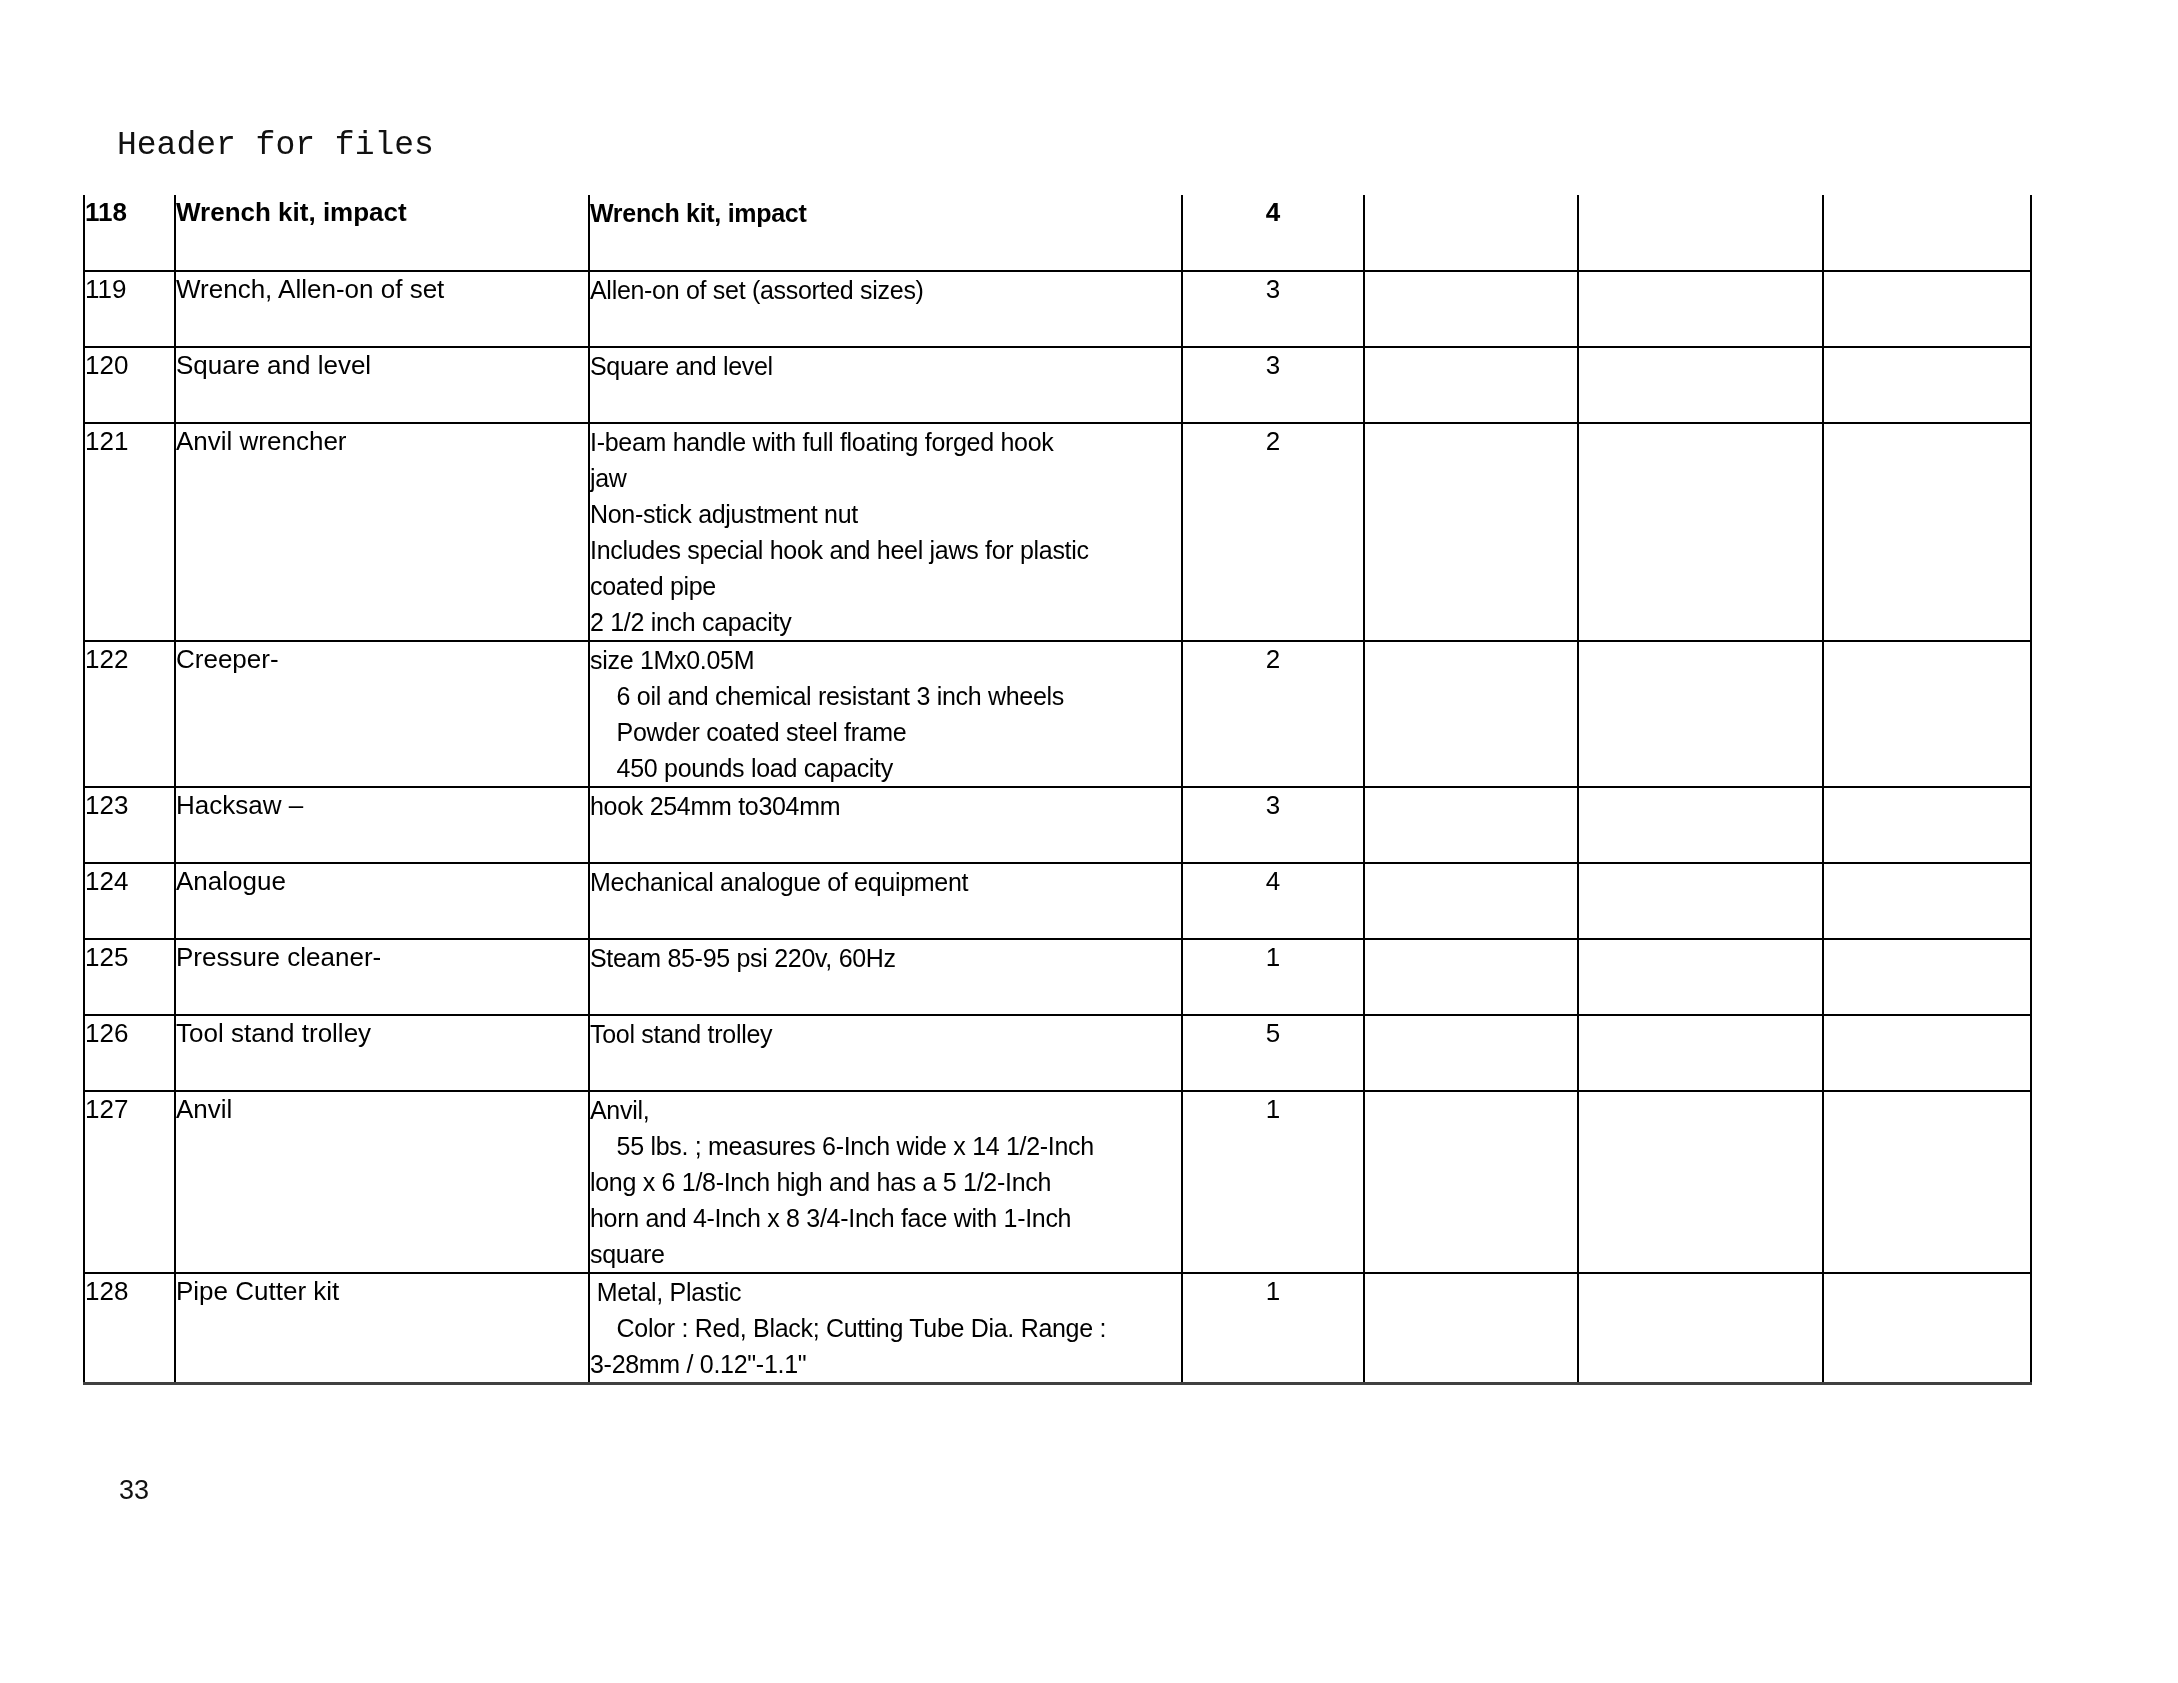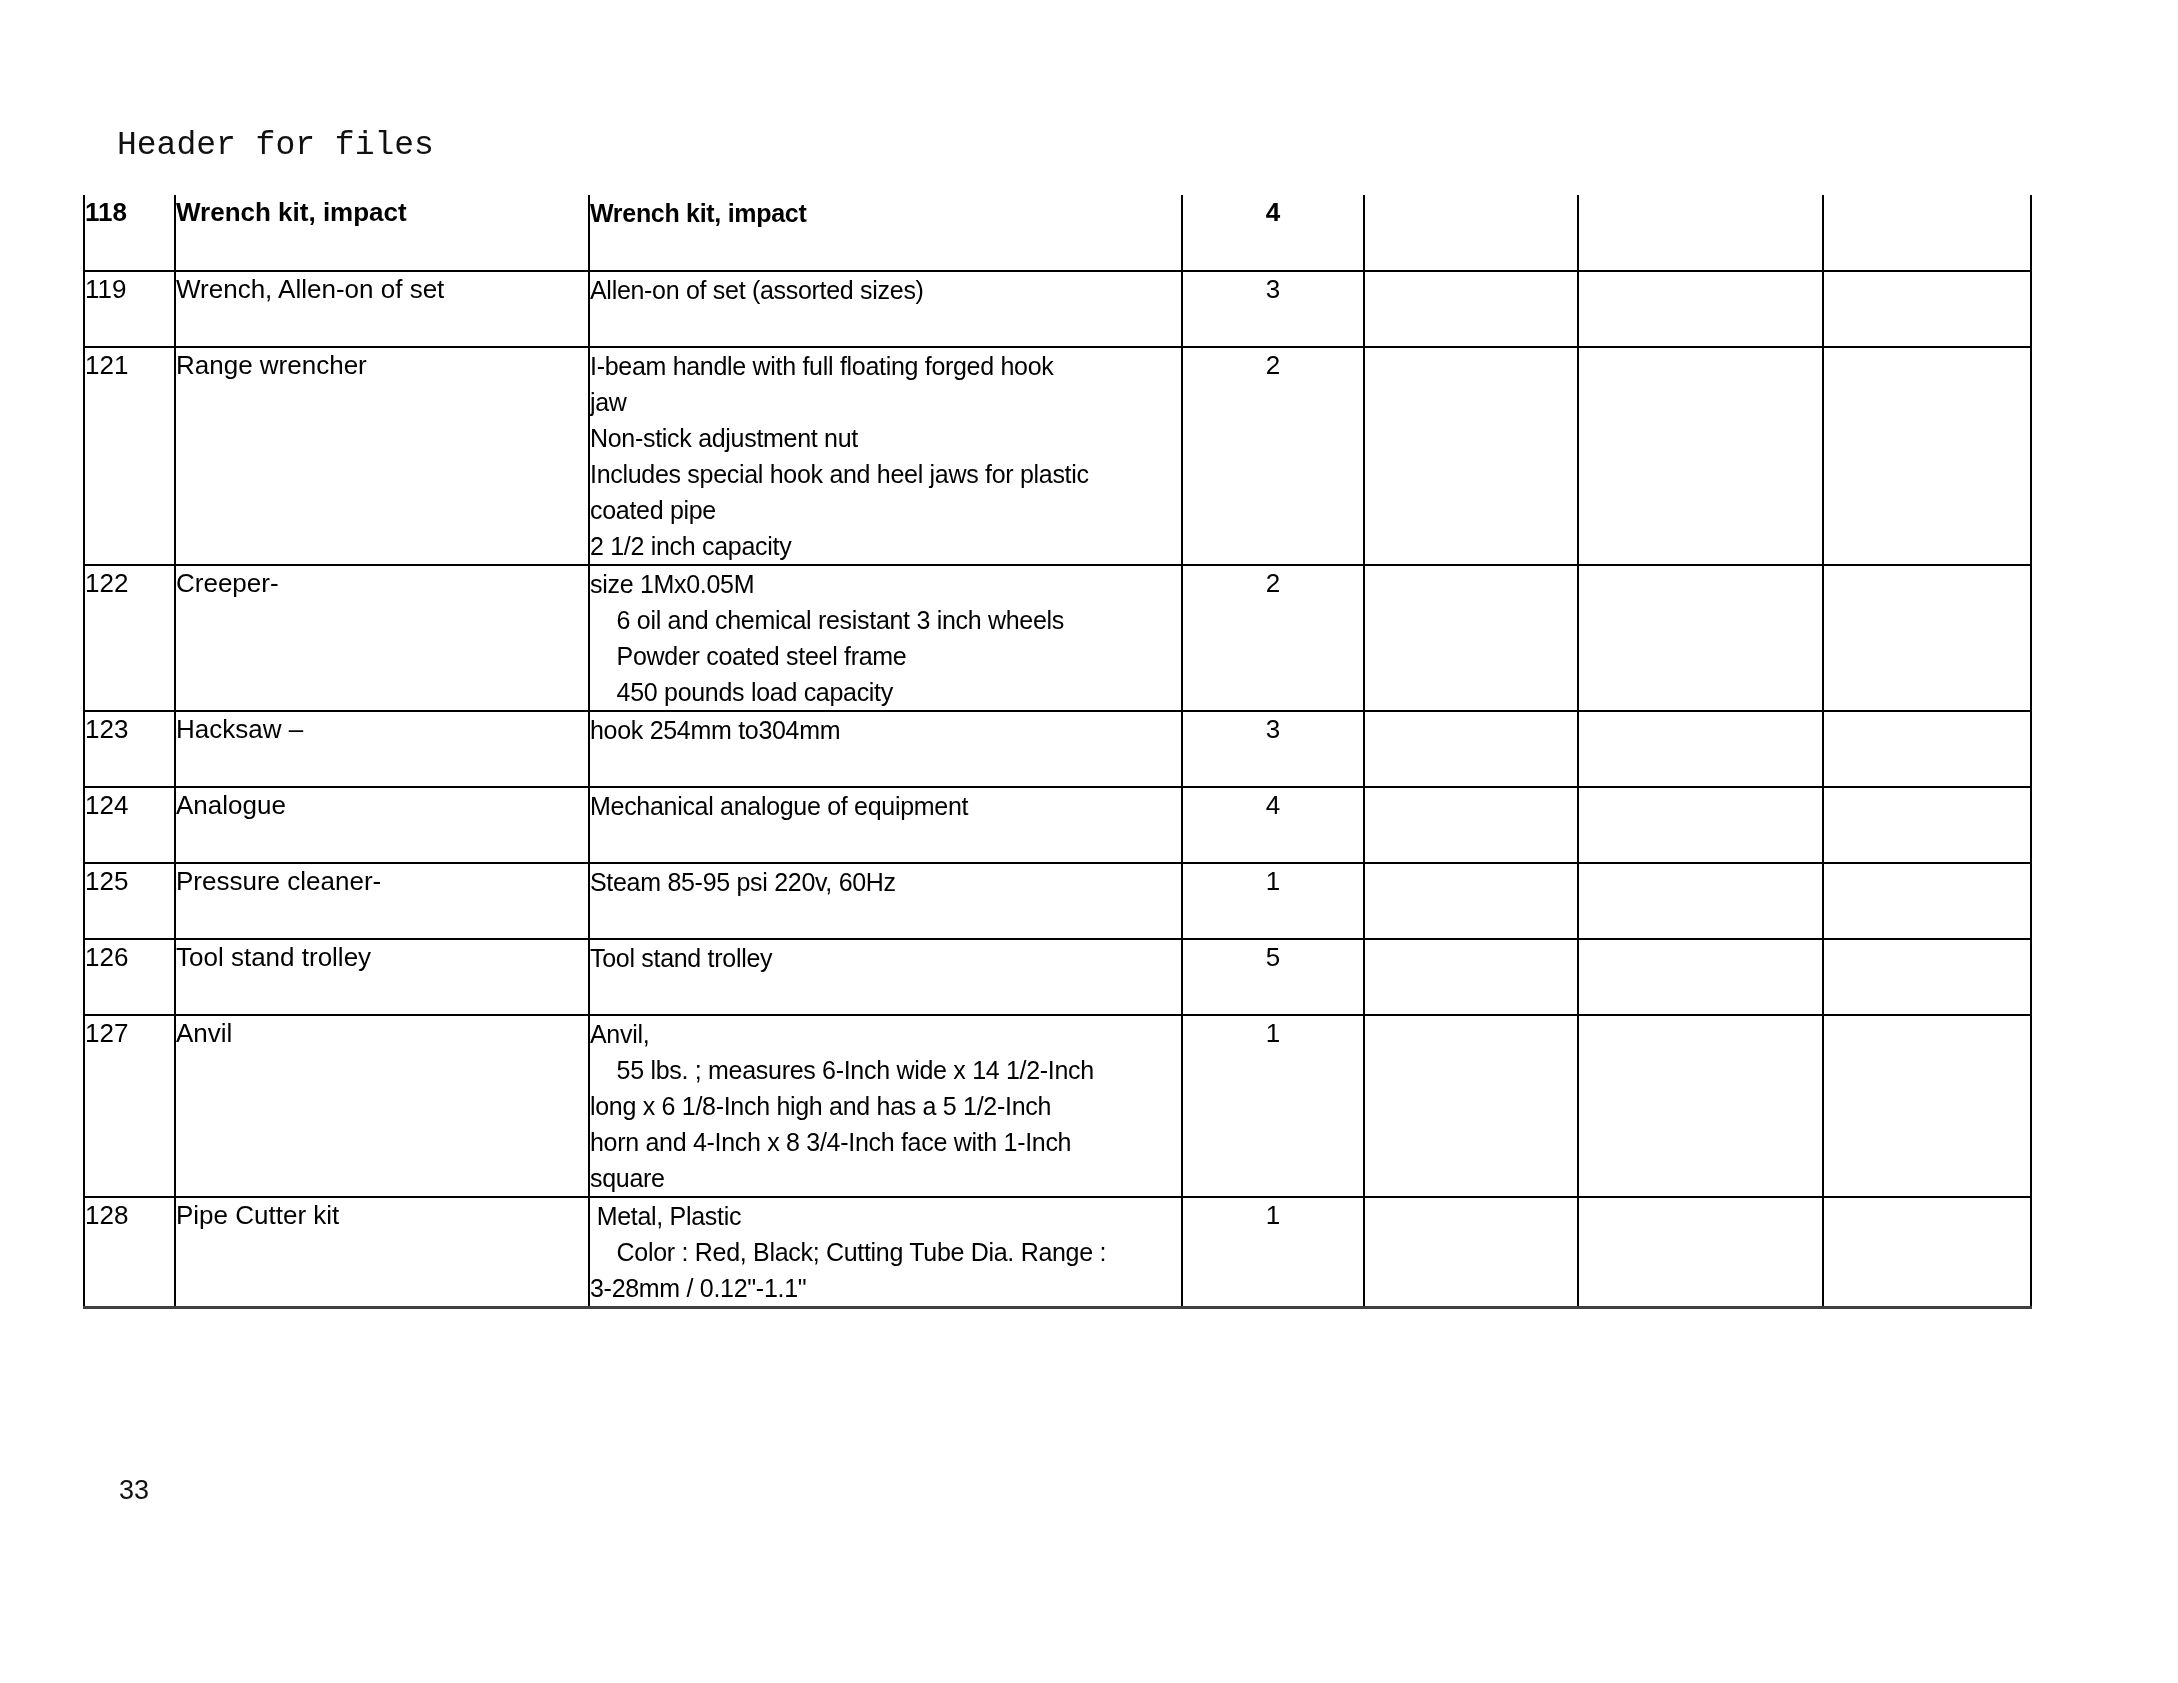--- a/index.html
+++ b/index.html
@@ -133,24 +133,33 @@
   <tr>
     <td class="cell-no">119</td>
     <td class="cell-name">Wrench, Allen-on of set</td>
     <td class="cell-desc">Allen-on of set (assorted sizes)</td>
     <td class="cell-qty">3</td>
     <td class="cell-blank"></td>
     <td class="cell-blank"></td>
     <td class="cell-blank"></td>
   </tr>
 
+  <tr>
+    <td class="cell-no">120</td>
+    <td class="cell-name">Square and level</td>
+    <td class="cell-desc">Square and level</td>
+    <td class="cell-qty">3</td>
+    <td class="cell-blank"></td>
+    <td class="cell-blank"></td>
+    <td class="cell-blank"></td>
+  </tr>
 
   <tr>
     <td class="cell-no">121</td>
-    <td class="cell-name">Range wrencher</td>
+    <td class="cell-name">Anvil wrencher</td>
     <td class="cell-desc">I-beam handle with full floating forged hook
 jaw
 Non-stick adjustment nut
 Includes special hook and heel jaws for plastic
 coated pipe
 2 1/2 inch capacity</td>
     <td class="cell-qty">2</td>
     <td class="cell-blank"></td>
     <td class="cell-blank"></td>
     <td class="cell-blank"></td>

